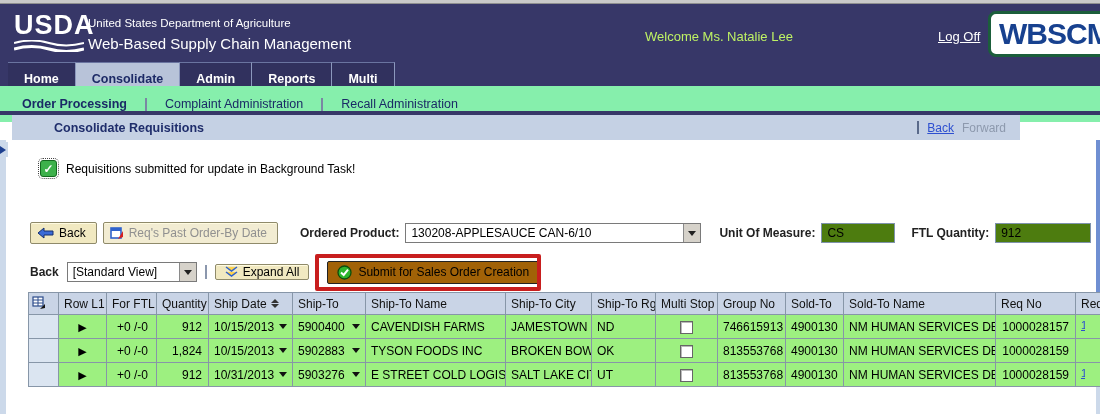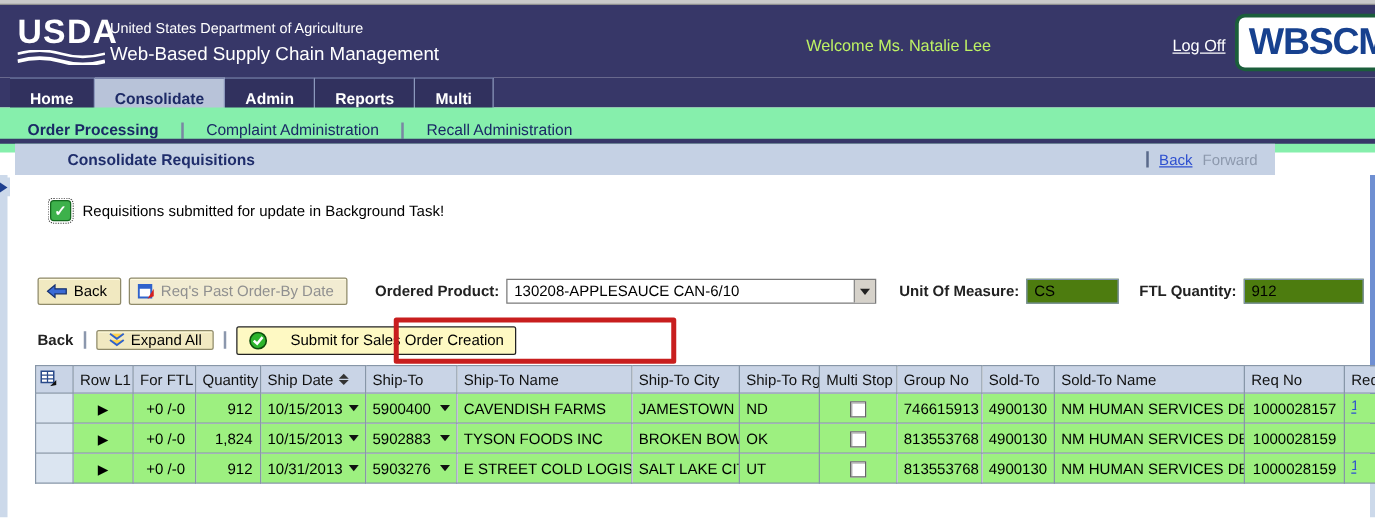--- a/index.html
+++ b/index.html
@@ -79,21 +79,21 @@
     align-items:center; justify-content:center; cursor:pointer; }
   .tri-down { width:0; height:0; border-left:4px solid transparent; border-right:4px solid transparent;
     border-top:5px solid #222; }
   .ro-field { background:#4d7c0f; border:1px solid #7f93ad; padding:2px 5px; height:20px;
     font-size:12px; display:inline-flex; align-items:center; }
 
   
   .gridbar { position:absolute; left:30px; top:120px; height:24px; display:flex;
     align-items:center; gap:8px; }
   .gsep { width:2px; height:14px; background:#8b97ad; }
-  .btn-orange { display:inline-flex; align-items:center; gap:18px; background:#fef9c3;
+  .btn-orange { display:inline-flex; align-items:center; gap:6px; background:#a16207;
     border:1px solid #222; border-radius:2px; padding:3px 9px; font-size:12px; cursor:pointer;
     white-space:nowrap; }
   .annotation { position:absolute; border:4px solid #c81e1e; border-radius:2px; z-index:6;
     pointer-events:none; }
 
   
   table.grid { position:absolute; left:28px; top:152px; width:1073px; border-collapse:collapse;
     table-layout:fixed; font-size:12px; }
   .grid th { background:#c9d4e6; border:1px solid #8796a8; height:22px; font-weight:normal;
     text-align:left; padding:1px 5px; color:#111; white-space:nowrap; overflow:hidden; }
@@ -204,20 +204,26 @@
         </span>
     </span>
     <span class="lbl" style="margin-left:12px">Unit Of Measure:</span>
     <span class="ro-field" style="width:74px">CS</span>
     <span class="lbl" style="margin-left:10px">FTL Quantity:</span>
     <span class="ro-field" style="width:96px">912</span>
   </div>
 
   <div class="gridbar">
     <span class="lbl">Back</span>
+    <span class="combo" style="width:130px">
+      <span class="val" style="flex:1">[Standard View]</span>
+      <span class="dd">
+          <span class="tri-down"></span>
+        </span>
+    </span>
     <span class="gsep"></span>
     <button class="btn" style="padding:0 9px">
       <svg width="13" height="12" viewBox="0 0 13 12">
         <path d="M1 1 L6.5 5 L12 1" fill="#ffd34d" stroke="#2f62cc" stroke-width="1.5"></path>
         <path d="M1 6 L6.5 10 L12 6" fill="#ffd34d" stroke="#2f62cc" stroke-width="1.5"></path>
       </svg>
       <span>Expand All</span>
     </button>
     <span class="gsep"></span>
     <button class="btn-orange">

